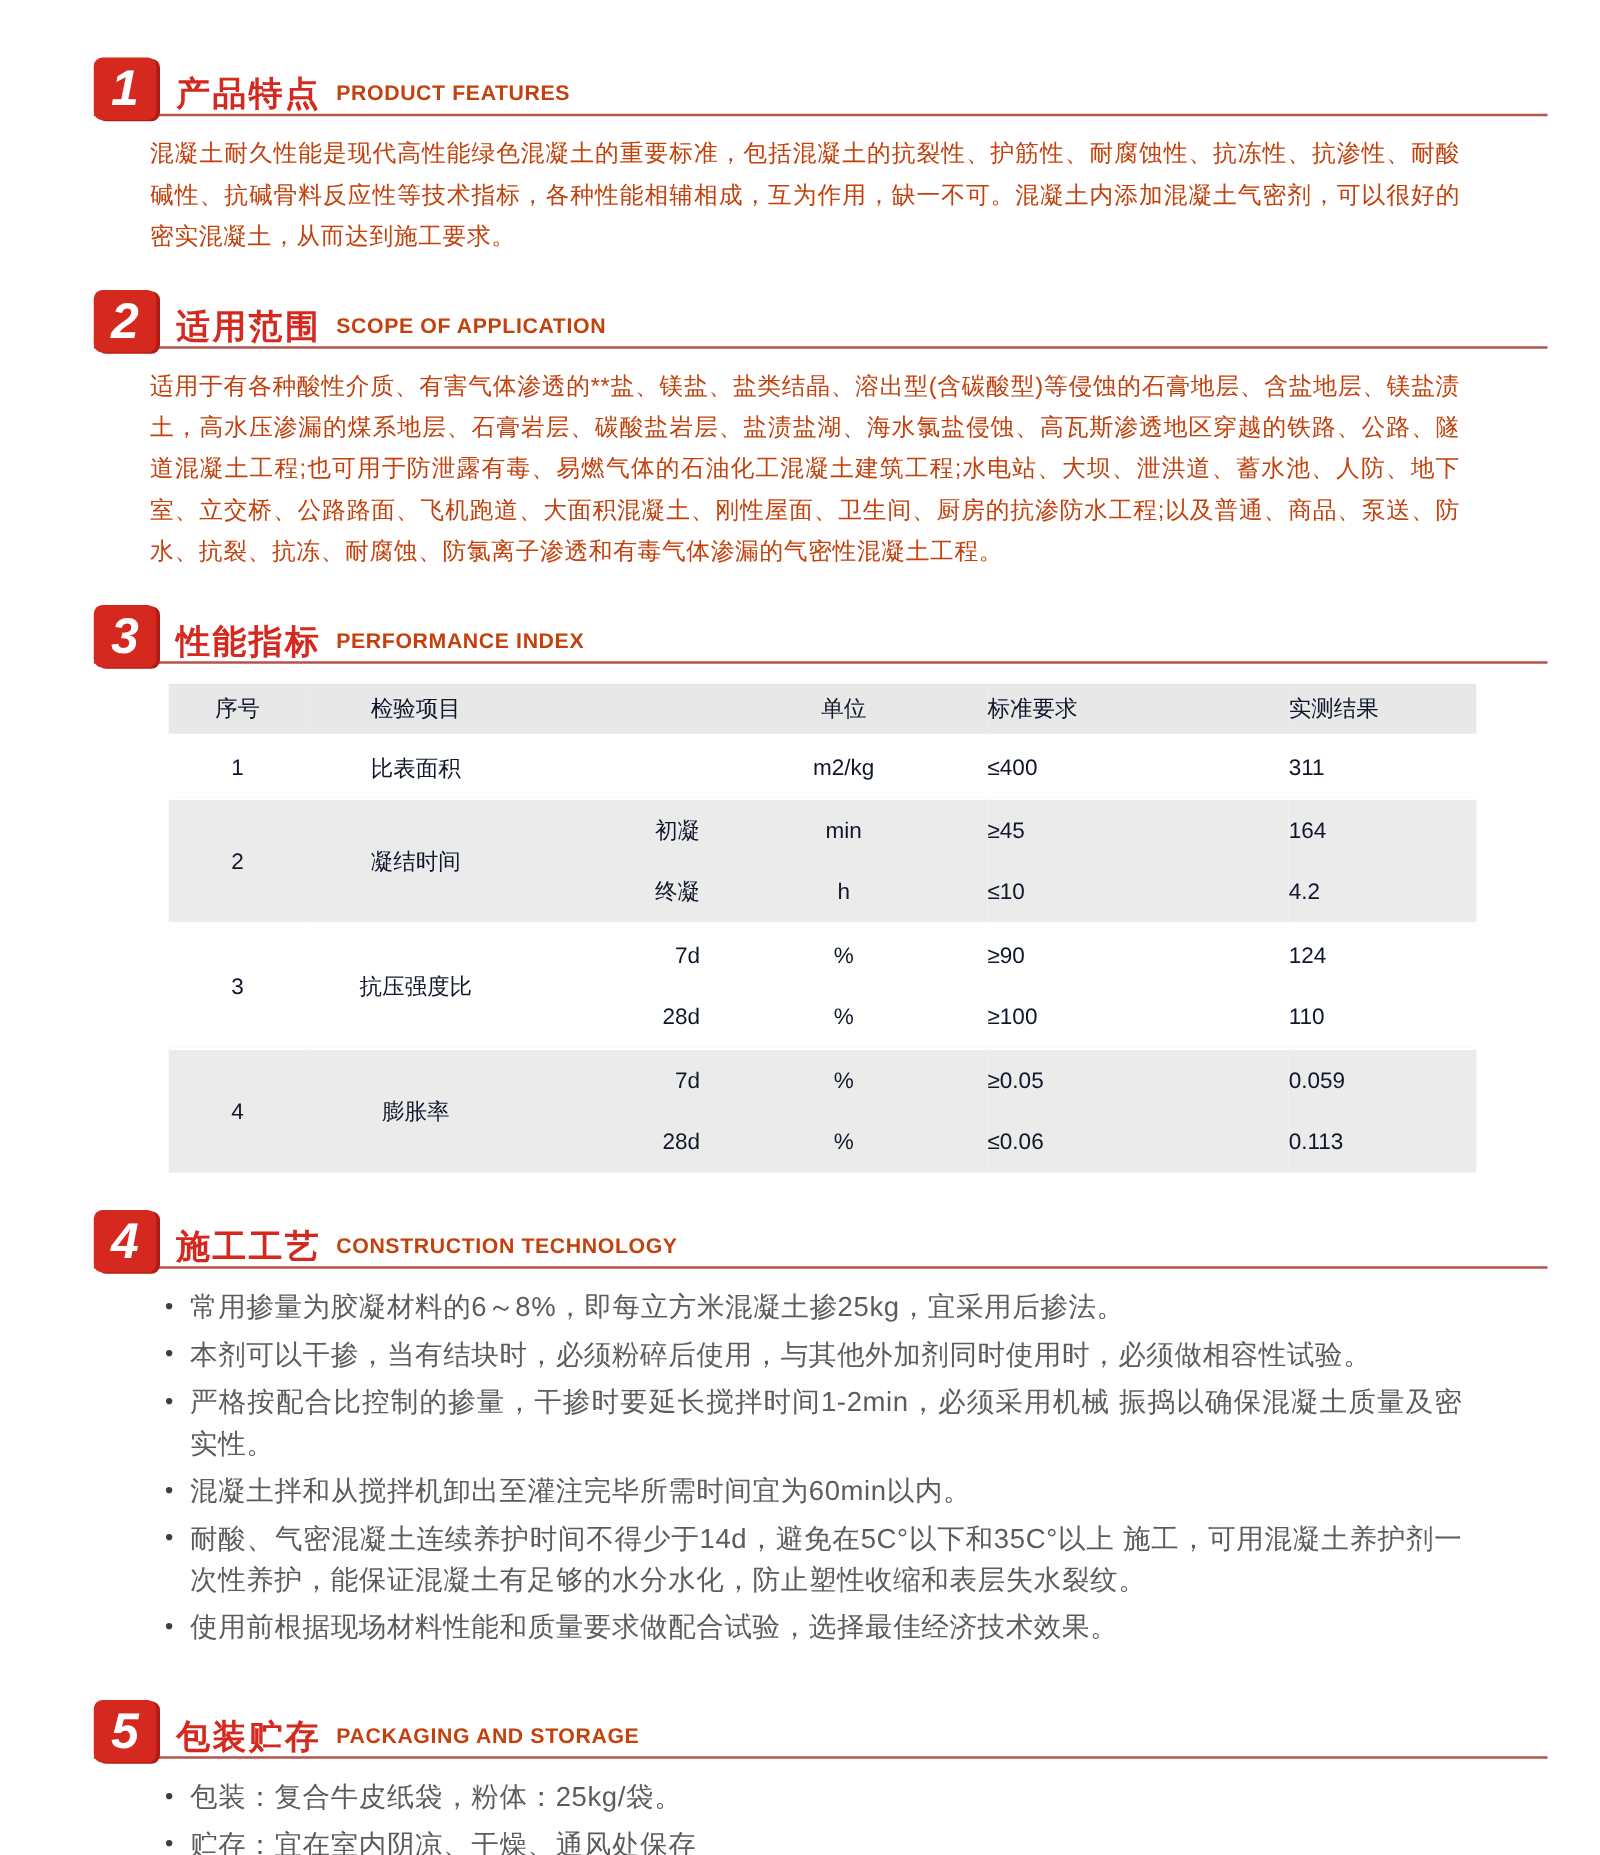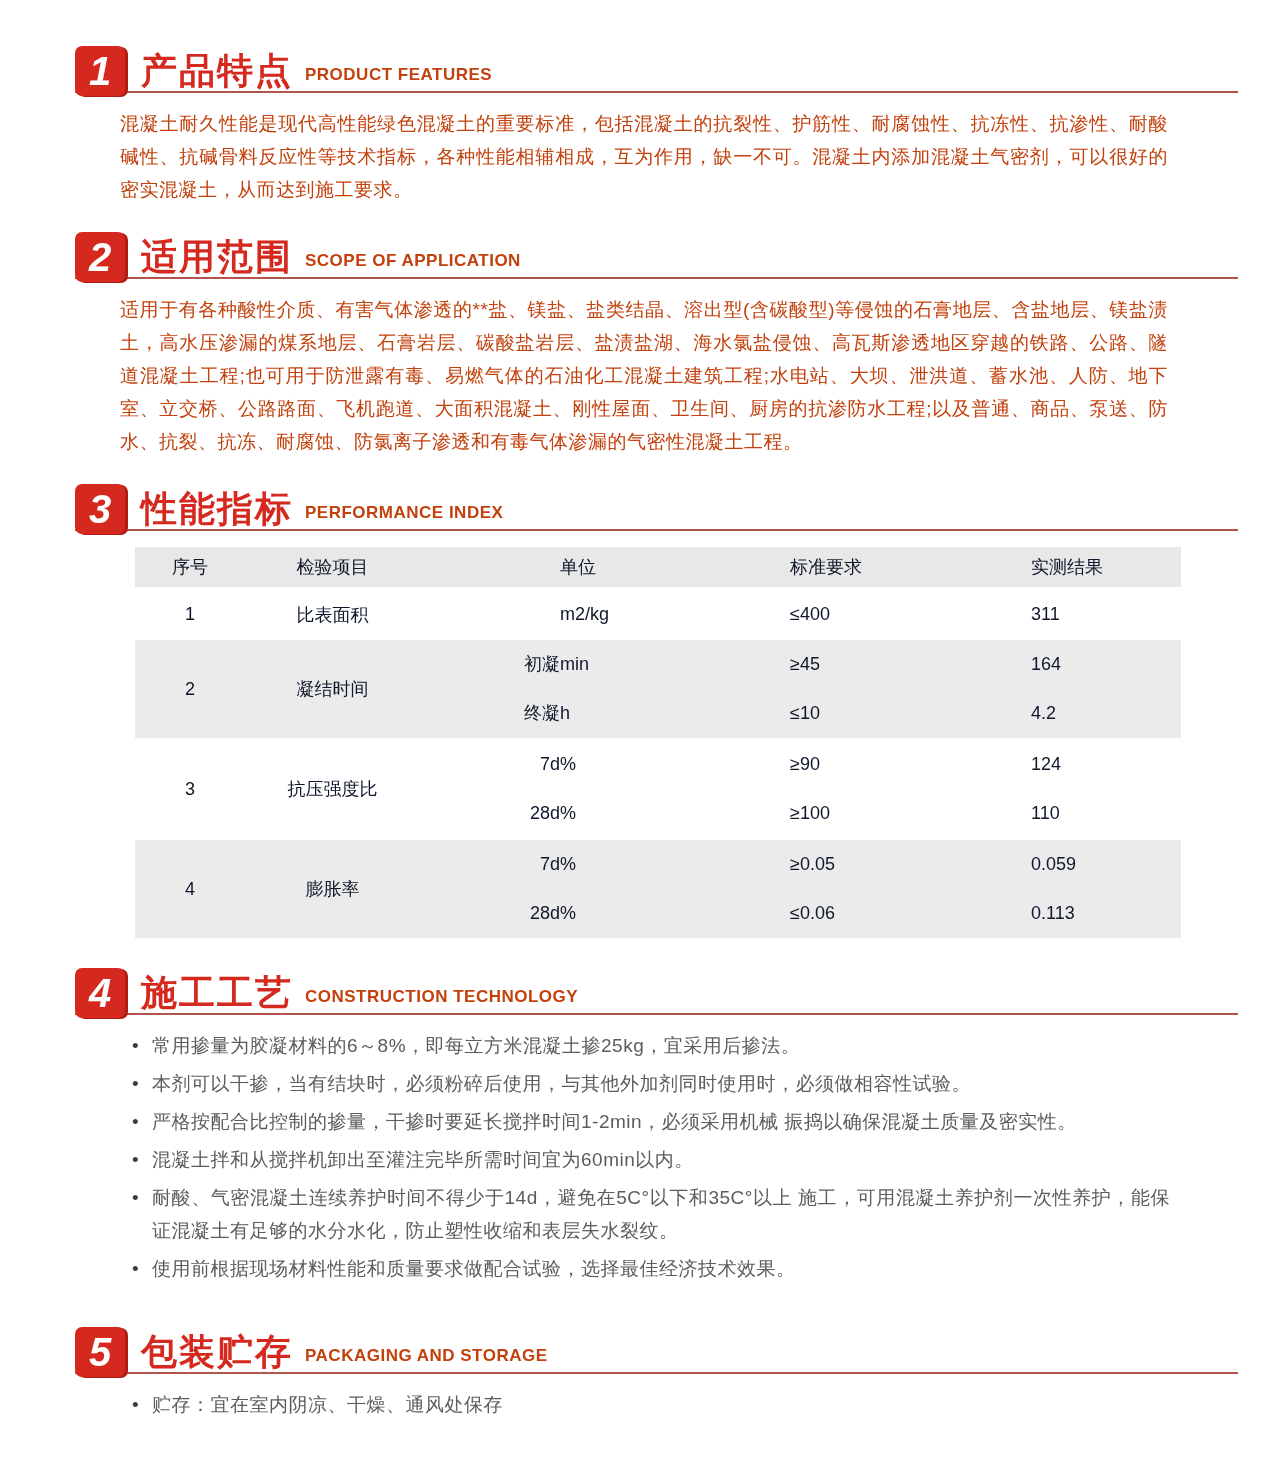--- a/index.html
+++ b/index.html
@@ -35,21 +35,21 @@
     font-weight: bold;
     font-style: italic;
     display: flex;
     align-items: center;
     justify-content: center;
     margin-bottom: -5px;
     flex: 0 0 auto;
   }
   .zh {
     color: var(--red, #d5281e);
-    font-size: 36px;
+    font-size: 27px;
     font-weight: bold;
     letter-spacing: 2px;
     margin-left: 16px;
     line-height: 1.15;
   }
   .en {
     color: #c2410c;
     font-size: 17px;
     font-weight: bold;
     margin-left: 12px;
@@ -83,39 +83,39 @@
     padding: 0;
   }
   table.perf thead th {
     background: #e8e8e8;
     height: 42px;
     border-bottom: 2px solid #ffffff;
   }
   .c1 { width: 110px; text-align: center; }
   .c2 { width: 175px; text-align: center; }
   .c3 { width: 140px; text-align: right; padding-left: 8px; }
-  .c4 { width: 230px; text-align: left; padding-left: 6px; }
+  .c4 { width: 230px; text-align: center; padding-left: 6px; }
   .c5 { width: 241px; text-align: left; padding-left: 14px; }
   .c6 { width: 150px; text-align: left; padding-left: 10px; }
   tr.single td { height: 49px; }
   tr.sub td { height: 50px; }
   .band-w td { background: #ffffff; }
   .band-g td { background: #ebebeb; }
   tr.group-top td { border-top: 2px solid #ffffff; }
 
   
   ul.bullets {
     list-style: none;
     margin: 14px 0 26px 55px;
     width: 1040px;
   }
   ul.bullets li {
     position: relative;
     padding-left: 22px;
-    font-size: 19px;
+    font-size: 22px;
     line-height: 33px;
     margin-bottom: 5px;
     color: #5c5c5c;
     letter-spacing: 0.5px;
     text-align: justify;
   }
   ul.bullets li::before {
     content: "•";
     position: absolute;
     left: 2px;
@@ -254,17 +254,18 @@
 
   <section>
     <header class="sec-head">
       <div class="badge">
         <span>5</span>
       </div>
       <h2 class="zh">包装贮存</h2>
       <span class="en">PACKAGING AND STORAGE</span>
     </header>
     <ul class="bullets">
+      <li>包装：复合牛皮纸袋，粉体：25kg/袋。</li>
       <li>贮存：宜在室内阴凉、干燥、通风处保存</li>
     </ul>
   </section>
 
 </div>
 
 </body></html>

